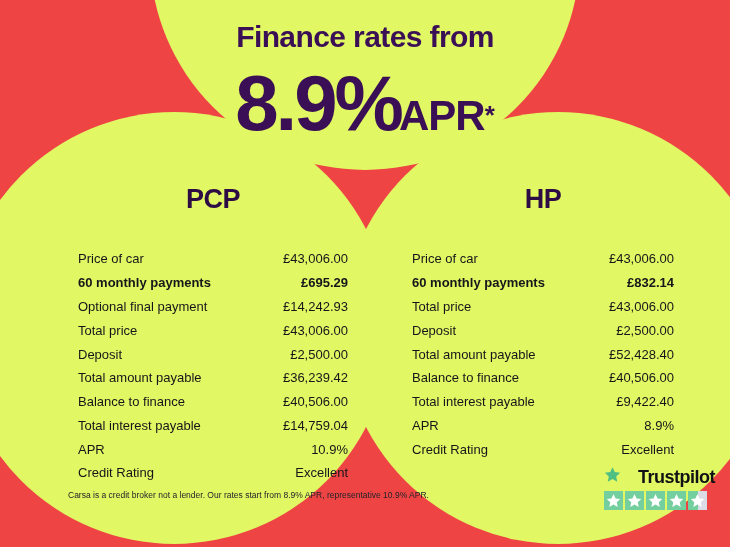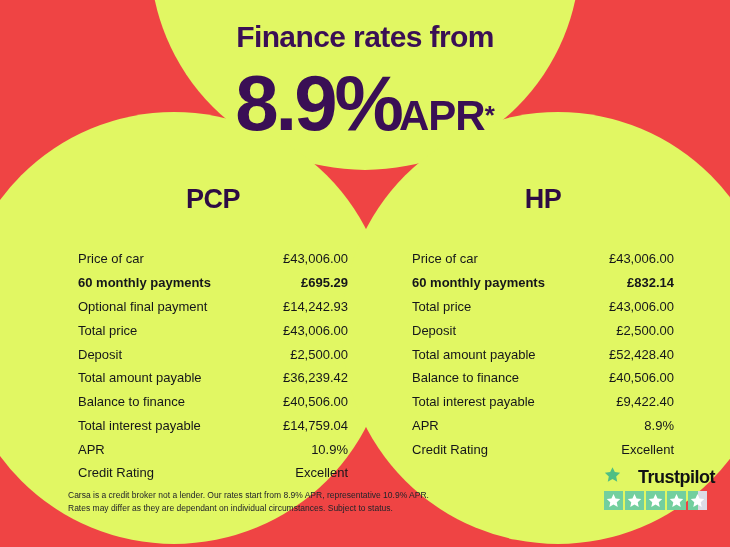--- a/index.html
+++ b/index.html
@@ -285,21 +285,20 @@
         </div>
         <div class="plan-row">
           <span class="row-label">Credit Rating</span>
           <span class="row-value">Excellent</span>
         </div>
       </div>
   </div>
 
   <div id="footer-note">
     <div>Carsa is a credit broker not a lender. Our rates start from 8.9% APR, representative 10.9% APR.</div>
-    <div>Rates may differ as they are dependant on individual circumstances. Subject to status.</div>
   </div>
 
   <div id="trustpilot">
     <div id="tp-brand">
       <span>
         <svg width="17" height="17" viewBox="0 0 24 24" aria-hidden="true">
             <polygon fill="#4fbf84" points="12,1.6 15.3,8.6 22.8,9.5 17.2,14.7 18.7,22.2 12,18.4 5.3,22.2 6.8,14.7 1.2,9.5 8.7,8.6"></polygon>
           </svg>
       </span>
       <span id="tp-brand-name">Trustpilot</span>

